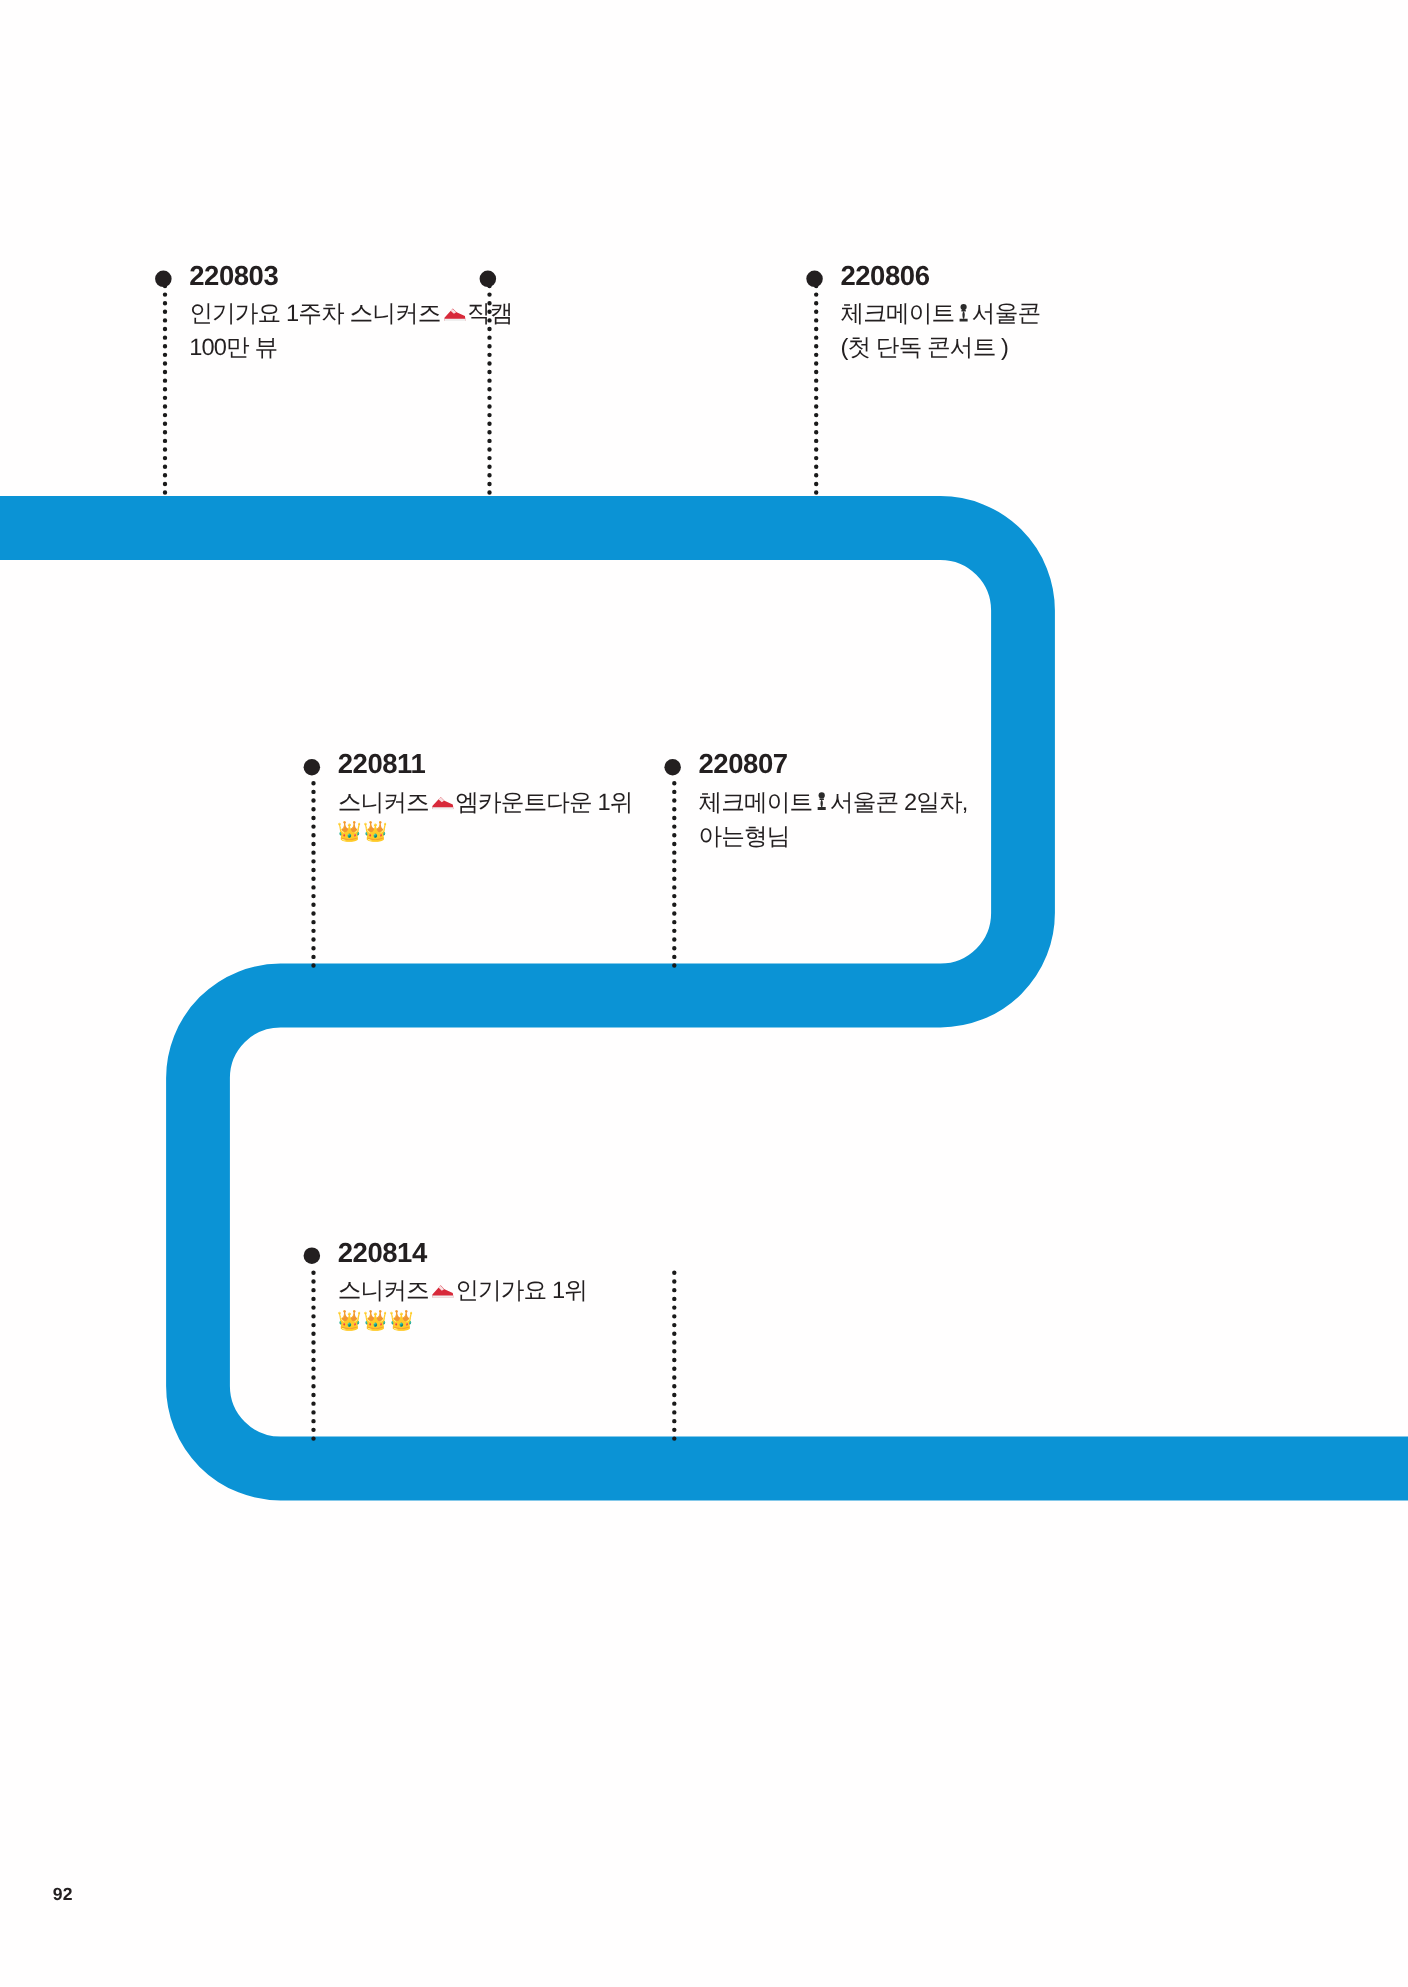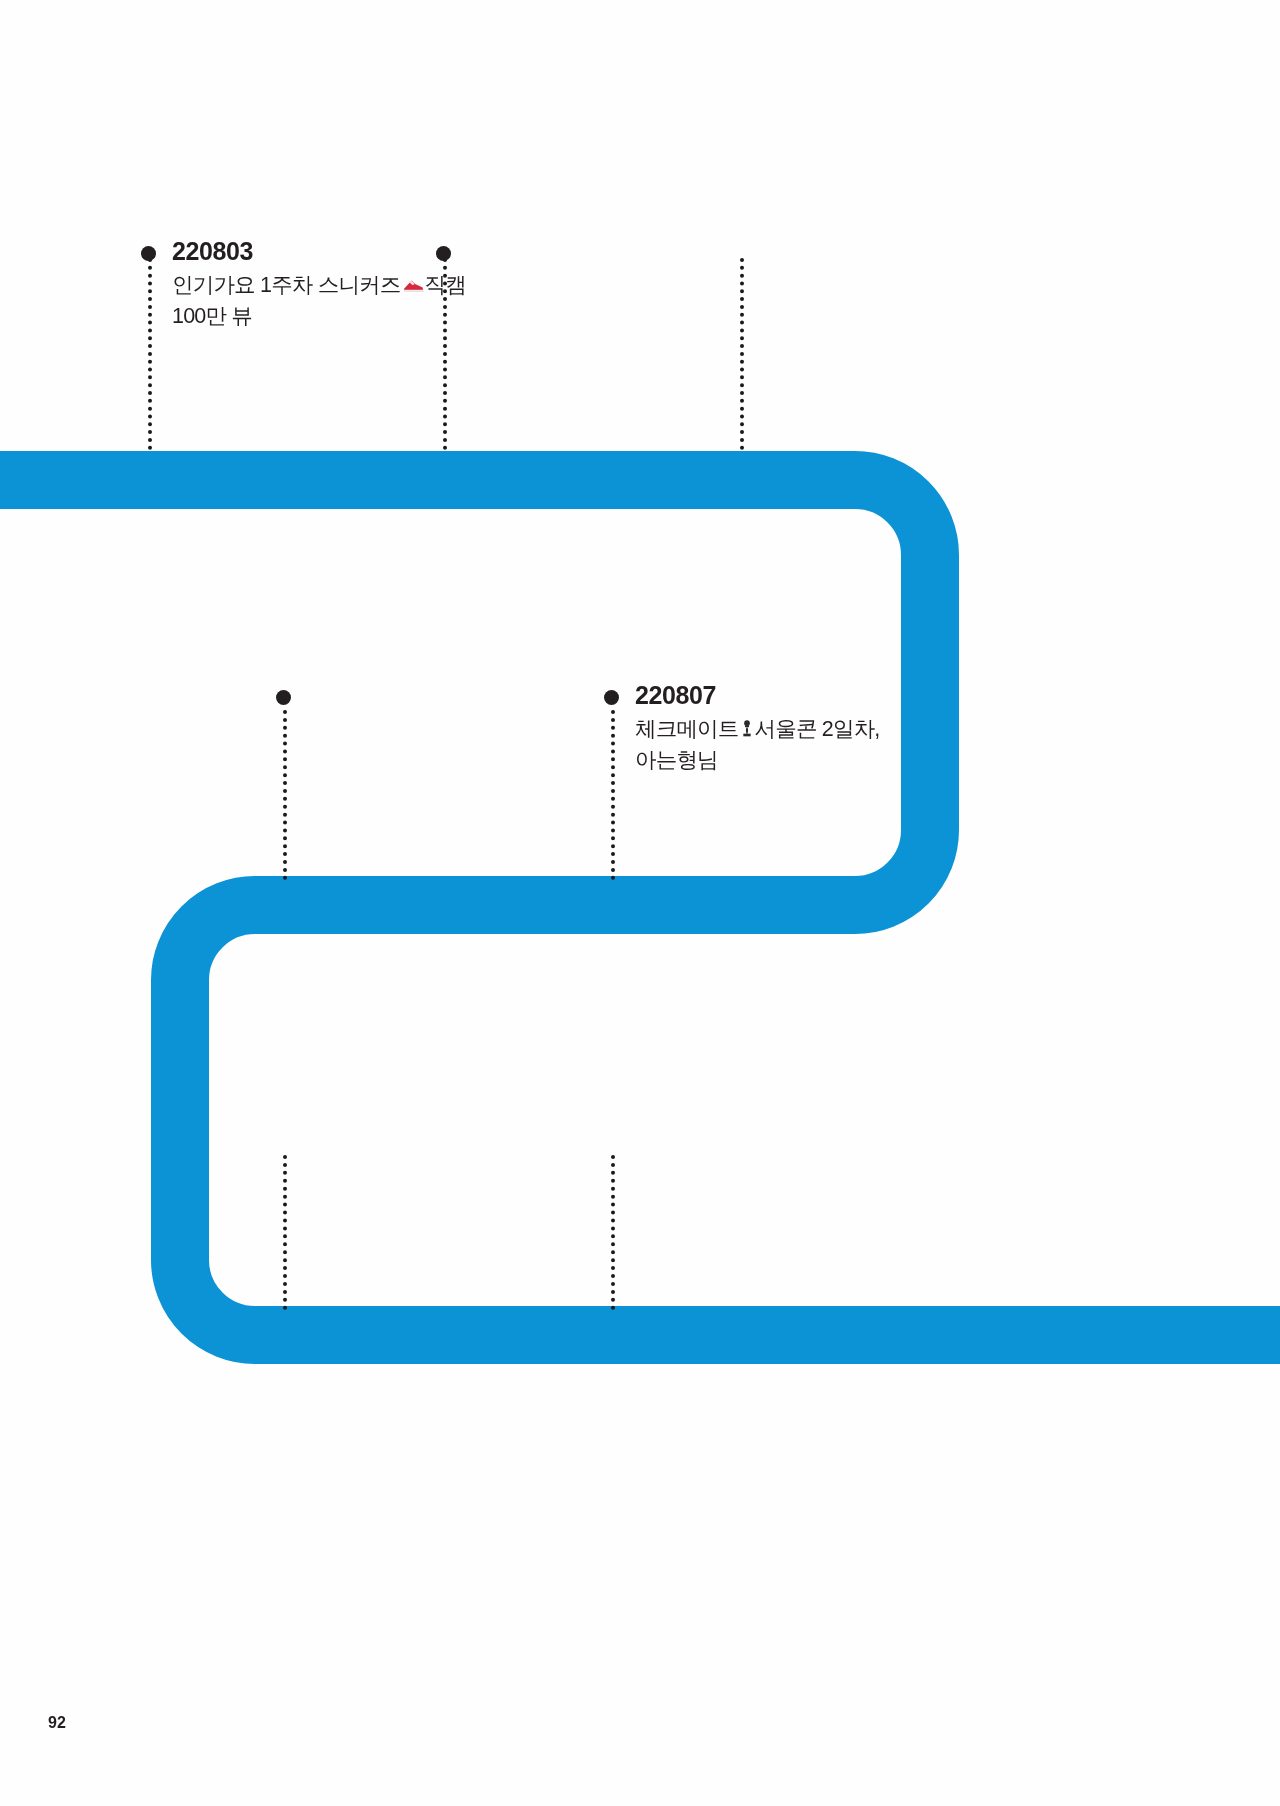--- a/index.html
+++ b/index.html
@@ -150,24 +150,52 @@
       </div>
     </div>
   </div>
 
   <div class="entry" style="left:436px; top:238px;">
     <div class="entry-head">
       <span class="bullet"></span>
     </div>
   </div>
 
+  <div class="entry" style="left:733px; top:238px;">
+    <div class="entry-head">
+      <span class="bullet"></span>
+      <div class="entry-body">
+        <div class="date">220806</div>
+        <div class="desc">
+          <span class="line"><span>체크메이트</span><svg class="inline-ico" width="14" height="20" viewBox="0 0 16 24">
+               <circle cx="8" cy="5" r="3.4" fill="#2b2b2b"></circle>
+               <path d="M5.6 8.2 h4.8 v1.6 h-4.8 z" fill="#2b2b2b"></path>
+               <path d="M8 9.4 c2 2.4 1.3 6 0.6 8.2 h-1.2 c-0.7 -2.2 -1.4 -5.8 0.6 -8.2 z" fill="#2b2b2b"></path>
+               <path d="M3.6 17.6 h8.8 v3.2 h-8.8 z" fill="#2b2b2b"></path>
+             </svg><span>서울콘</span></span>
+          <span class="line">(첫 단독 콘서트 )</span>
+        </div>
+      </div>
+    </div>
+  </div>
 
   <div class="entry" style="left:276px; top:682px;">
     <div class="entry-head">
       <span class="bullet"></span>
+      <div class="entry-body">
+        <div class="date">220811</div>
+        <div class="desc">
+          <span class="line"><span>스니커즈</span><svg class="inline-ico" width="22" height="18" viewBox="0 0 32 24">
+               <path d="M3 16 L14 4 L19 9 L30 14 L31 20 L3 20 Z" fill="#d8293a"></path>
+               <path d="M3 17.5 L31 17.5 L31 20.5 L3 20.5 Z" fill="#efefef"></path>
+               <path d="M14 4.5 L18.5 9 L15.5 11 L11 7 Z" fill="#ffffff" opacity="0.85"></path>
+             </svg><span>엠카운트다운 1위</span></span>
+          <span class="crowns">👑👑</span>
+        </div>
+      </div>
     </div>
   </div>
 
   <div class="entry" style="left:604px; top:682px;">
     <div class="entry-head">
       <span class="bullet"></span>
       <div class="entry-body">
         <div class="date">220807</div>
         <div class="desc">
           <span class="line"><span>체크메이트</span><svg class="inline-ico" width="14" height="20" viewBox="0 0 16 24">
@@ -175,17 +203,33 @@
                <path d="M5.6 8.2 h4.8 v1.6 h-4.8 z" fill="#2b2b2b"></path>
                <path d="M8 9.4 c2 2.4 1.3 6 0.6 8.2 h-1.2 c-0.7 -2.2 -1.4 -5.8 0.6 -8.2 z" fill="#2b2b2b"></path>
                <path d="M3.6 17.6 h8.8 v3.2 h-8.8 z" fill="#2b2b2b"></path>
              </svg><span>서울콘 2일차,</span></span>
           <span class="line">아는형님</span>
         </div>
       </div>
     </div>
   </div>
 
+  <div class="entry" style="left:276px; top:1126px;">
+    <div class="entry-head">
+      <span class="bullet"></span>
+      <div class="entry-body">
+        <div class="date">220814</div>
+        <div class="desc">
+          <span class="line"><span>스니커즈</span><svg class="inline-ico" width="22" height="18" viewBox="0 0 32 24">
+               <path d="M3 16 L14 4 L19 9 L30 14 L31 20 L3 20 Z" fill="#d8293a"></path>
+               <path d="M3 17.5 L31 17.5 L31 20.5 L3 20.5 Z" fill="#efefef"></path>
+               <path d="M14 4.5 L18.5 9 L15.5 11 L11 7 Z" fill="#ffffff" opacity="0.85"></path>
+             </svg><span>인기가요 1위</span></span>
+          <span class="crowns">👑👑👑</span>
+        </div>
+      </div>
+    </div>
+  </div>
 
 
   <div class="page-number">92</div>
 
 </div>
 
 </body></html>

